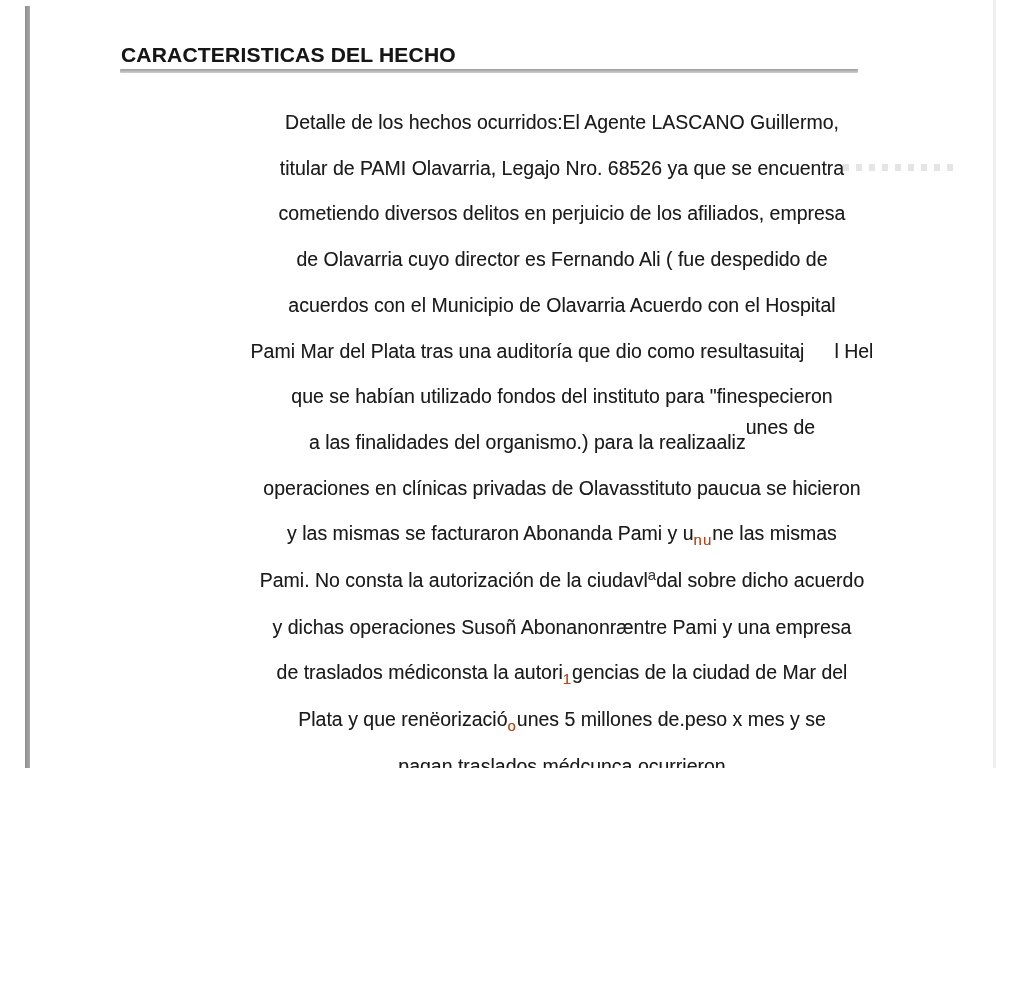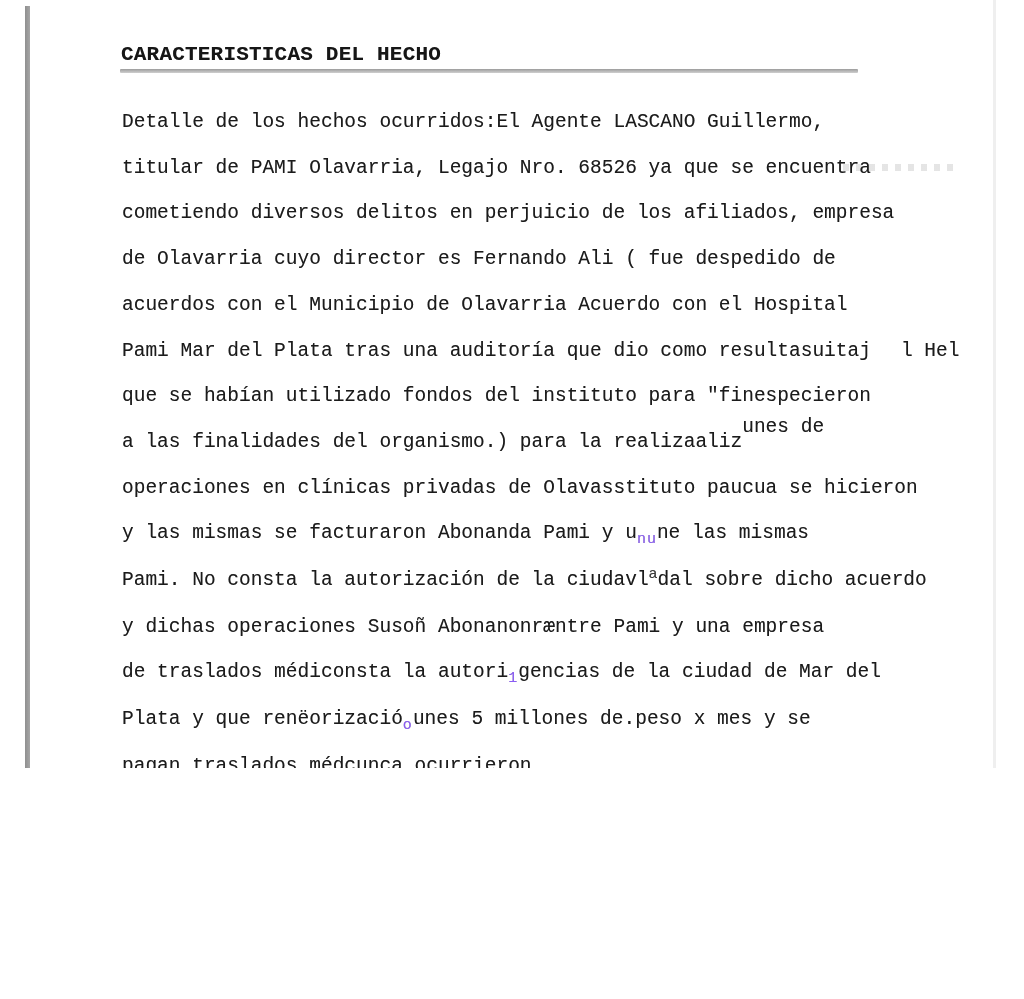--- a/index.html
+++ b/index.html
@@ -1,21 +1,21 @@
 <!DOCTYPE html>
 <html><head>
 <meta charset="utf-8">
 <style>
   html,body{margin:0;padding:0;background:#fff;}
   .page{
     position:relative;
     width:1024px;height:768px;
     background:#ffffff;
     overflow:hidden;
-    font-family:Liberation Mono, monospace;
+    font-family:Liberation Sans, sans-serif;
     color:#1b1b1b;
   }
   .left-rule{
     position:absolute;left:25px;top:6px;width:5px;height:987px;
     background:linear-gradient(90deg,#8f8f8f,#a6a6a6);
   }
   .right-rule{
     position:absolute;left:993px;top:0;width:3px;height:100%;
     background:#efefef;
   }
@@ -31,27 +31,28 @@
     position:absolute;height:4px;
     background:linear-gradient(#9c9c9c,#cfcfcf);
     border-radius:1px;
   }
   #divider1{left:120px;top:69px;width:738px;}
   #divider2{left:120px;top:958px;width:836px;height:5px;}
   .body-text{
     position:absolute;left:122px;top:100px;width:880px;
     font-size:19.5px;line-height:45.7px;
     text-shadow:0 0 0.6px rgba(40,40,40,0.4);
+    text-align:center;
   }
   .line{position:relative;white-space:nowrap;}
   .line span{display:inline-block;}
   .bold{font-weight:bold;font-size:21px;letter-spacing:0.2px;color:#ec4899;}
   .raised{position:relative;top:-15px;}
   .raisedsmall{position:relative;top:-7px;font-size:15px;color:#3a3a3a;}
-  .subsmall{position:relative;top:5px;font-size:15px;color:#8b5cf6;letter-spacing:1px;}
+  .subsmall{position:relative;top:5px;font-size:15px;color:#c2410c;letter-spacing:1px;}
   .ghostsup{position:relative;top:-10px;font-size:16px;color:#7f1d1d;margin-right:-5px;margin-left:-3px;}
   .gap-left{margin-left:30px;}
   .eviden-line{margin-top:4px;}
   .eviden-bar{
     position:absolute;left:0;top:36px;width:137px;height:5px;
     background:linear-gradient(#b2b2b2,#d6d6d6);
     filter:blur(0.4px);
   }
   .scan-dots{
     position:absolute;left:843px;top:164px;width:112px;height:7px;

